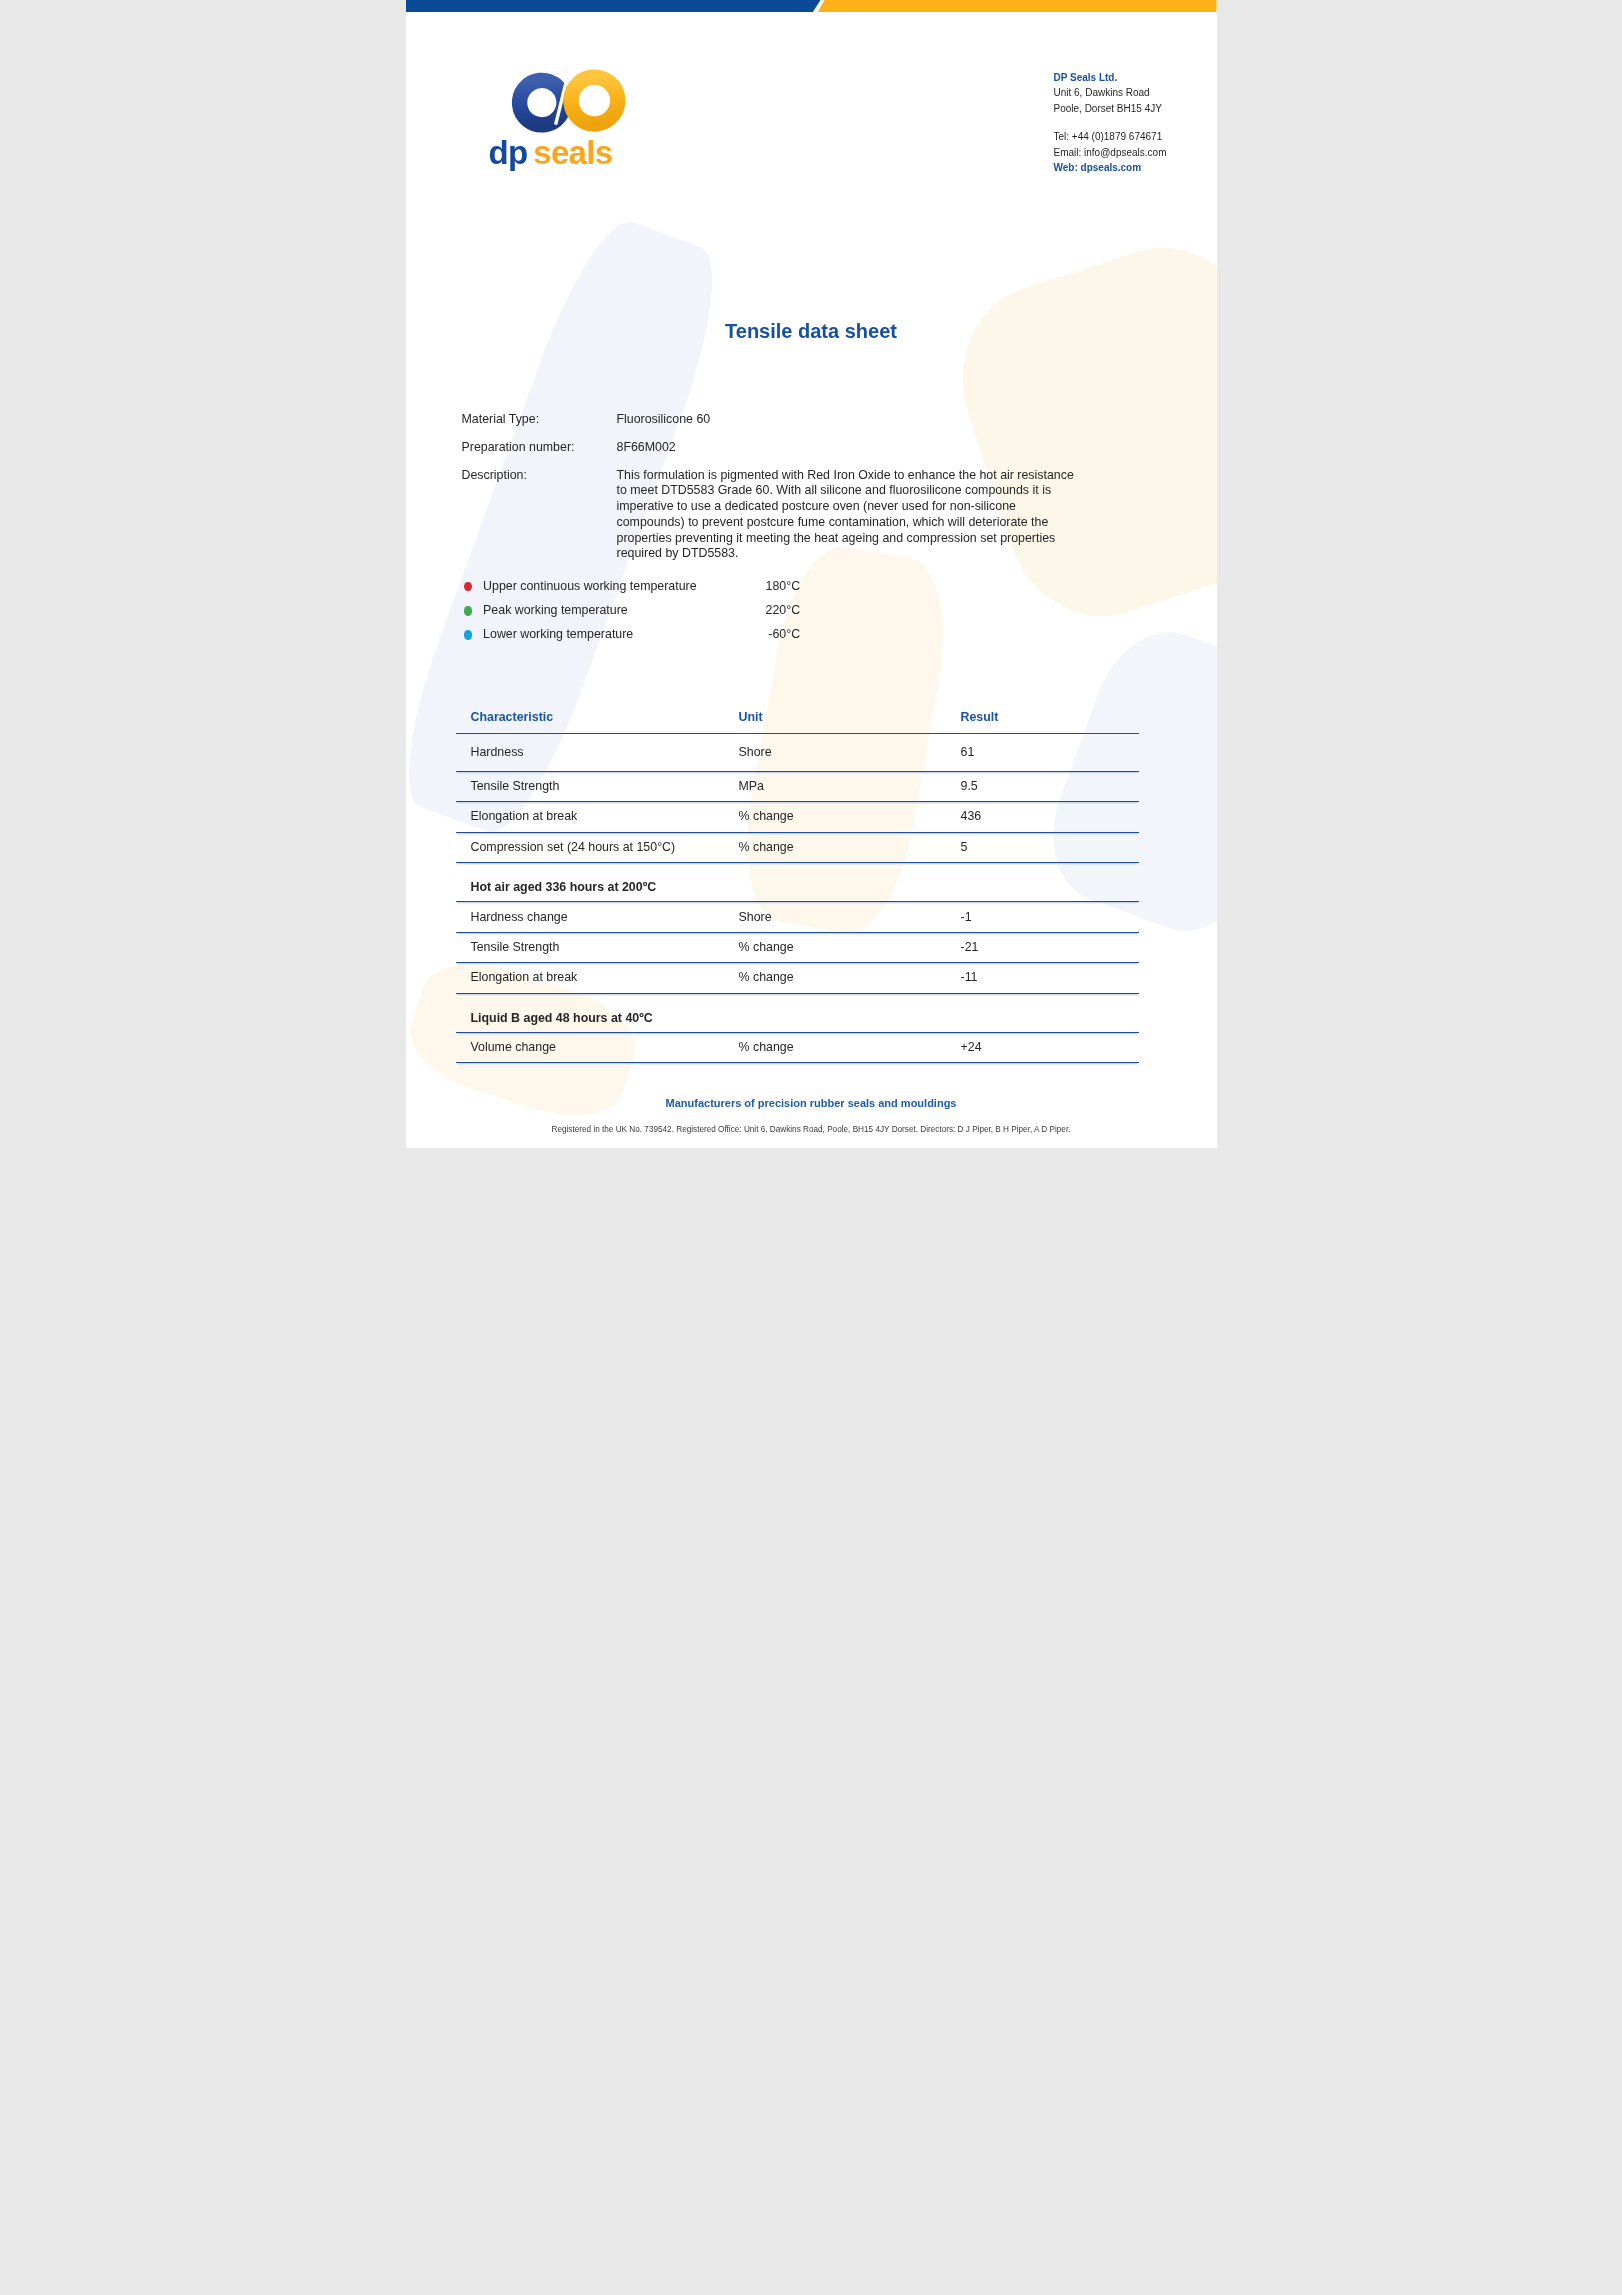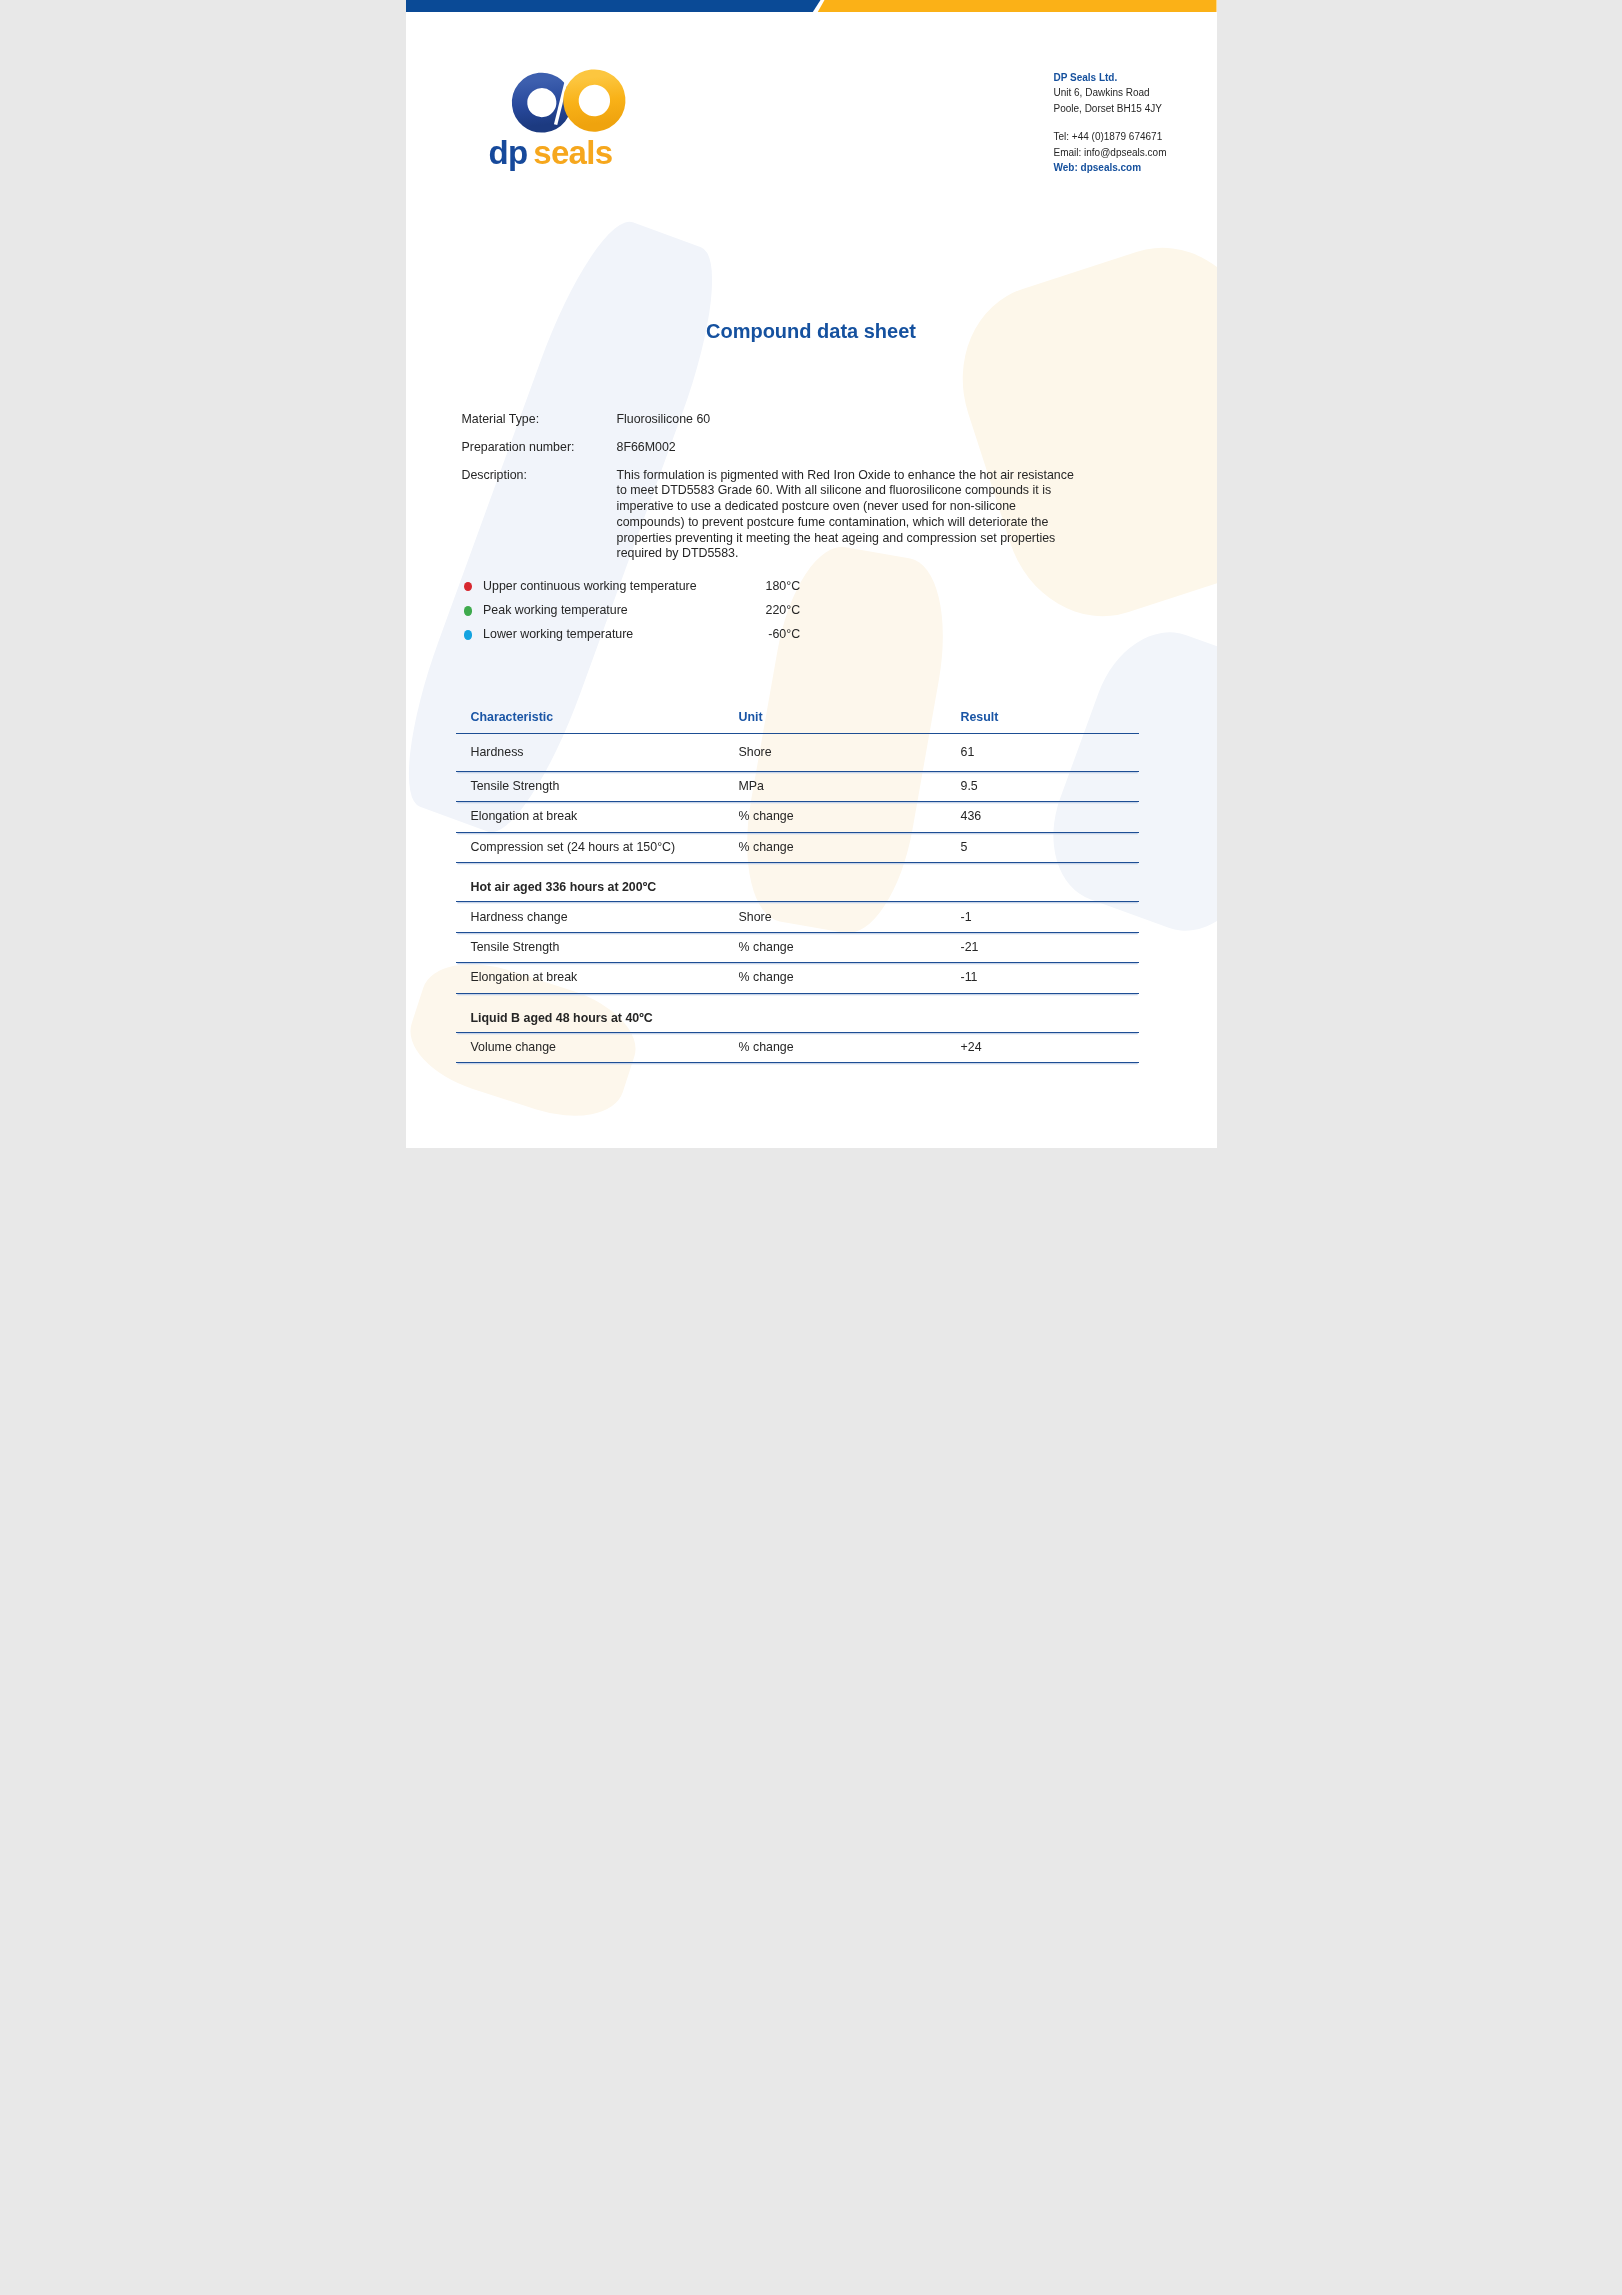--- a/index.html
+++ b/index.html
@@ -112,21 +112,21 @@
         <div class="addr-company">DP Seals Ltd.</div>
         <div>Unit 6, Dawkins Road</div>
         <div>Poole, Dorset BH15 4JY</div>
         <div class="addr-gap"></div>
         <div>Tel: +44 (0)1879 674671</div>
         <div>Email: info@dpseals.com</div>
         <div class="addr-web">Web: dpseals.com</div>
       </div>
     </header>
 
-    <h1 class="doc-title">Compound data sheet</h1>
+    <h1 class="doc-title">Tensile data sheet</h1>
 
     <section class="details">
       <div class="detail-row">
         <span>Material Type:</span>
         <span class="detail-value">Fluorosilicone 60</span>
       </div>
       <div class="detail-row">
         <span>Preparation number:</span>
         <span class="detail-value">8F66M002</span>
       </div>
@@ -200,16 +200,20 @@
       </div>
 
       <div class="sect-title">Liquid B aged 48 hours at 40ºC</div>
       <div class="tr row">
         <span>Volume change</span>
         <span>% change</span>
         <span>+24</span>
       </div>
     </div>
 
+    <footer>
+      <div class="foot-tagline">Manufacturers of precision rubber seals and mouldings</div>
+      <div class="foot-reg">Registered in the UK No. 739542. Registered Office: Unit 6, Dawkins Road, Poole, BH15 4JY Dorset. Directors: D J Piper, B H Piper, A D Piper.</div>
+    </footer>
 
   </div>
 </div>
 
 
 </body></html>

